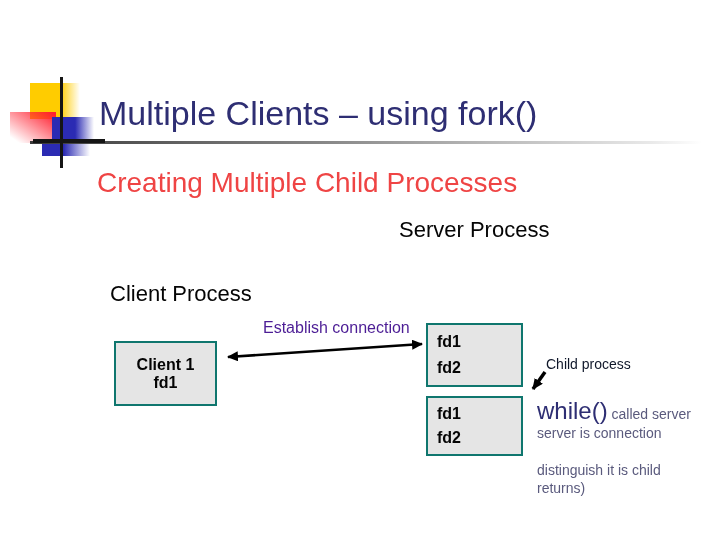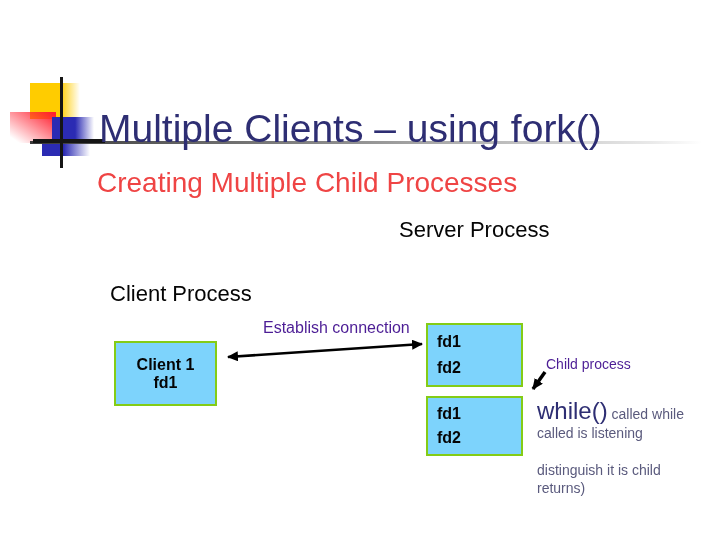--- a/index.html
+++ b/index.html
@@ -32,65 +32,64 @@
   }
   .logo-vline { left: 60px; top: 77px; width: 3px; height: 91px; background: #151515; }
   .logo-hline { left: 33px; top: 139px; width: 72px; height: 4px; background: #151515; }
   .title-underline {
     left: 30px; top: 141px; width: 672px; height: 3px;
     background: linear-gradient(to right, #3a3a3a, #8a8a8a 45%, #e8e8e8 92%, rgba(255,255,255,0));
   }
 
   .page-title {
     left: 99px; top: 93px; width: 600px;
-    font-size: 39px; line-height: 40px; color: #2E2E73;
+    font-size: 34px; line-height: 40px; color: #2E2E73;
     white-space: nowrap;
-    margin-top: 16px;
   }
   .subtitle {
     left: 97px; top: 167px;
     font-size: 28px; color: #ef4444; white-space: nowrap;
   }
   .server-process-label {
     left: 399px; top: 217px;
     font-size: 22px; color: #050505; white-space: nowrap;
   }
   .client-process-label {
     left: 110px; top: 281px;
     font-size: 22px; color: #050505; white-space: nowrap;
   }
   .establish-label {
     left: 263px; top: 319px;
     font-size: 16px; color: #4c1d95; white-space: nowrap;
   }
 
   .proc-box {
-    border: 2px solid #84cc16;
-    background: #7dd3fc;
+    border: 2px solid #0f766e;
+    background: #e5e5e5;
     box-sizing: border-box;
   }
   .client-box {
     left: 114px; top: 341px; width: 103px; height: 65px;
     display: flex; flex-direction: column;
     align-items: center; justify-content: center;
     font-size: 16px; font-weight: 700; color: #050505; line-height: 18px;
     text-align: center;
   }
   .fd-box {
     left: 426px; width: 97px;
     display: flex; flex-direction: column; justify-content: space-evenly;
     padding-left: 9px;
     font-size: 16px; font-weight: 700; color: #050505; line-height: 16px;
   }
   .fd-box-1 { top: 323px; height: 64px; }
   .fd-box-2 { top: 396px; height: 60px; }
 
   .child-process-label {
     left: 546px; top: 356px;
-    font-size: 14px; color: #4c1d95; white-space: nowrap;
+    font-size: 14px; color: #0f172a; white-space: nowrap;
   }
 
   .fork-note {
     left: 537px; top: 401px; width: 170px;
     font-size: 14px; line-height: 18.5px; color: #5A5A7D;
   }
   .fork-keyword {
     font-size: 24px; line-height: 20px; color: #2E2E73;
   }
 
@@ -125,22 +124,22 @@
     <span>fd2</span>
   </div>
   <div class="abs proc-box fd-box fd-box-2">
     <span>fd1</span>
     <span>fd2</span>
   </div>
 
   <div class="abs child-process-label">Child process</div>
 
   <div class="abs fork-note">
-    <span class="fork-keyword">while()</span><span> called while</span><br>
-    <span>called is listening</span><br>
+    <span class="fork-keyword">while()</span><span> called server</span><br>
+    <span>server is connection</span><br>
     <br>
     <span>distinguish it is child</span><br>
     <span>returns)</span>
   </div>
 
   <svg class="abs arrow-layer" viewBox="0 0 720 540" xmlns="http://www.w3.org/2000/svg">
     <defs>
       <marker id="ah-end" markerWidth="14" markerHeight="12" refX="10" refY="5" orient="auto" markerUnits="userSpaceOnUse">
         <path d="M0,0 L11,5 L0,10 z" fill="#000"></path>
       </marker>

